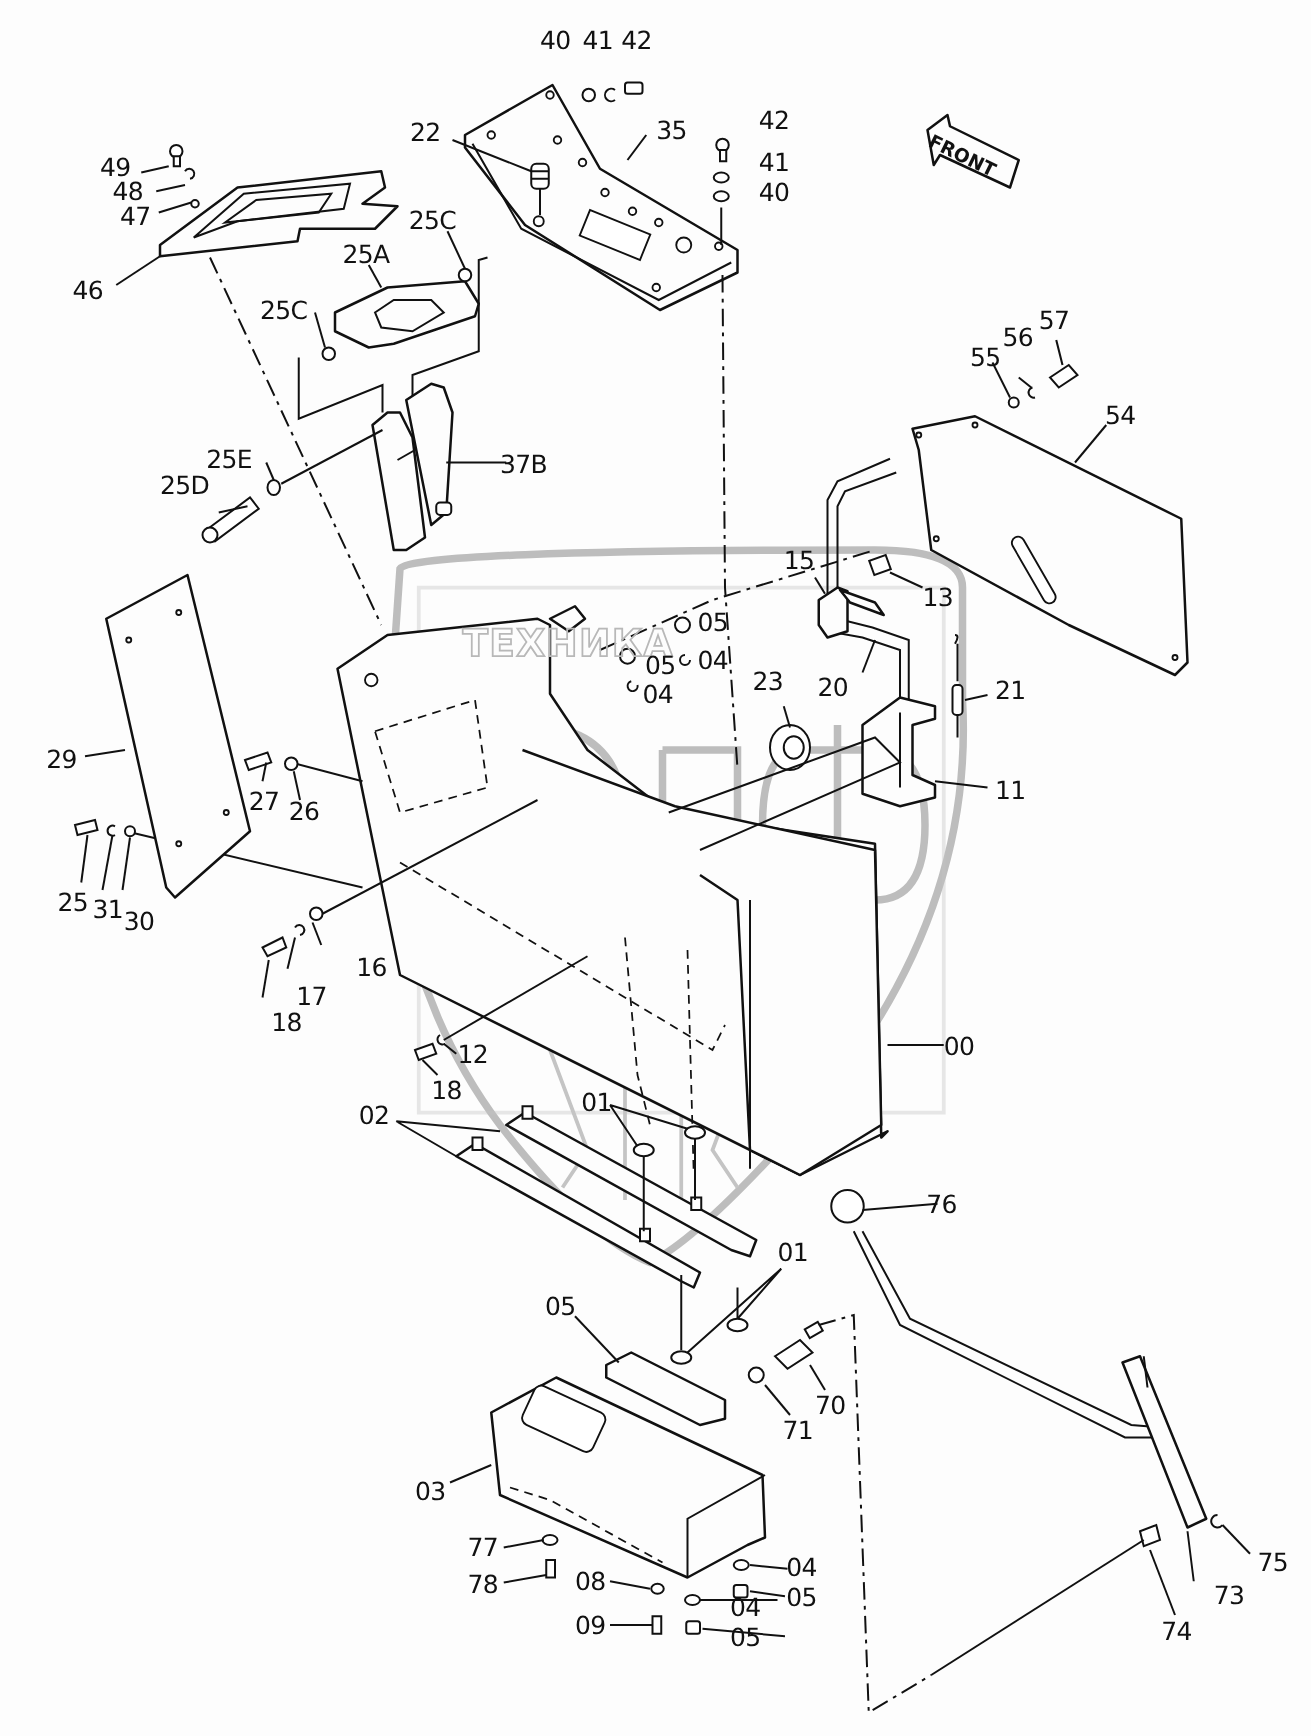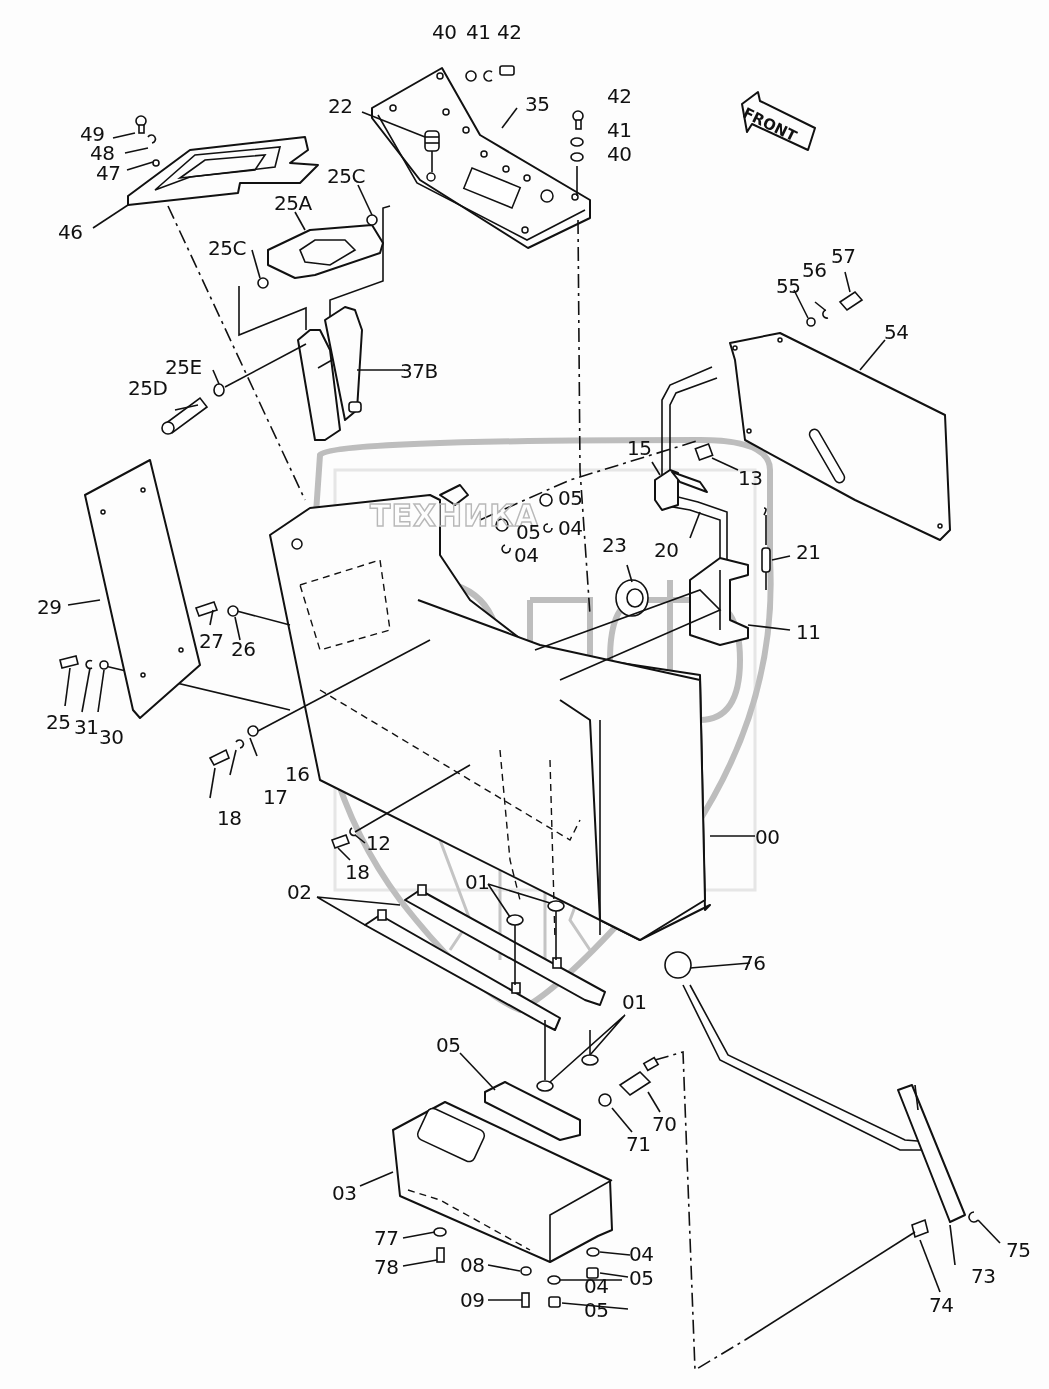--- a/index.html
+++ b/index.html
@@ -338,21 +338,21 @@
 <div class="label" style="left:654px;top:540px;">20</div>
 <div class="label" style="left:796px;top:542px;">21</div>
 <div class="label" style="left:796px;top:622px;">11</div>
 <div class="label" style="left:37px;top:597px;">29</div>
 <div class="label" style="left:199px;top:631px;">27</div>
 <div class="label" style="left:231px;top:639px;">26</div>
 <div class="label" style="left:46px;top:712px;">25</div>
 <div class="label" style="left:74px;top:717px;">31</div>
 <div class="label" style="left:99px;top:727px;text-align:center;">30</div>
 <div class="label" style="left:285px;top:764px;">16</div>
-<div class="label" style="left:263px;top:787px;text-align:center;">17</div>
+<div class="label" style="left:237px;top:787px;text-align:center;">17</div>
 <div class="label" style="left:217px;top:808px;">18</div>
 <div class="label" style="left:366px;top:833px;">12</div>
 <div class="label" style="left:345px;top:862px;">18</div>
 <div class="label" style="left:755px;top:827px;">00</div>
 <div class="label" style="left:287px;top:882px;">02</div>
 <div class="label" style="left:465px;top:872px;">01</div>
 <div class="label" style="left:622px;top:992px;">01</div>
 <div class="label" style="left:436px;top:1035px;">05</div>
 <div class="label" style="left:652px;top:1114px;">70</div>
 <div class="label" style="left:626px;top:1134px;">71</div>

